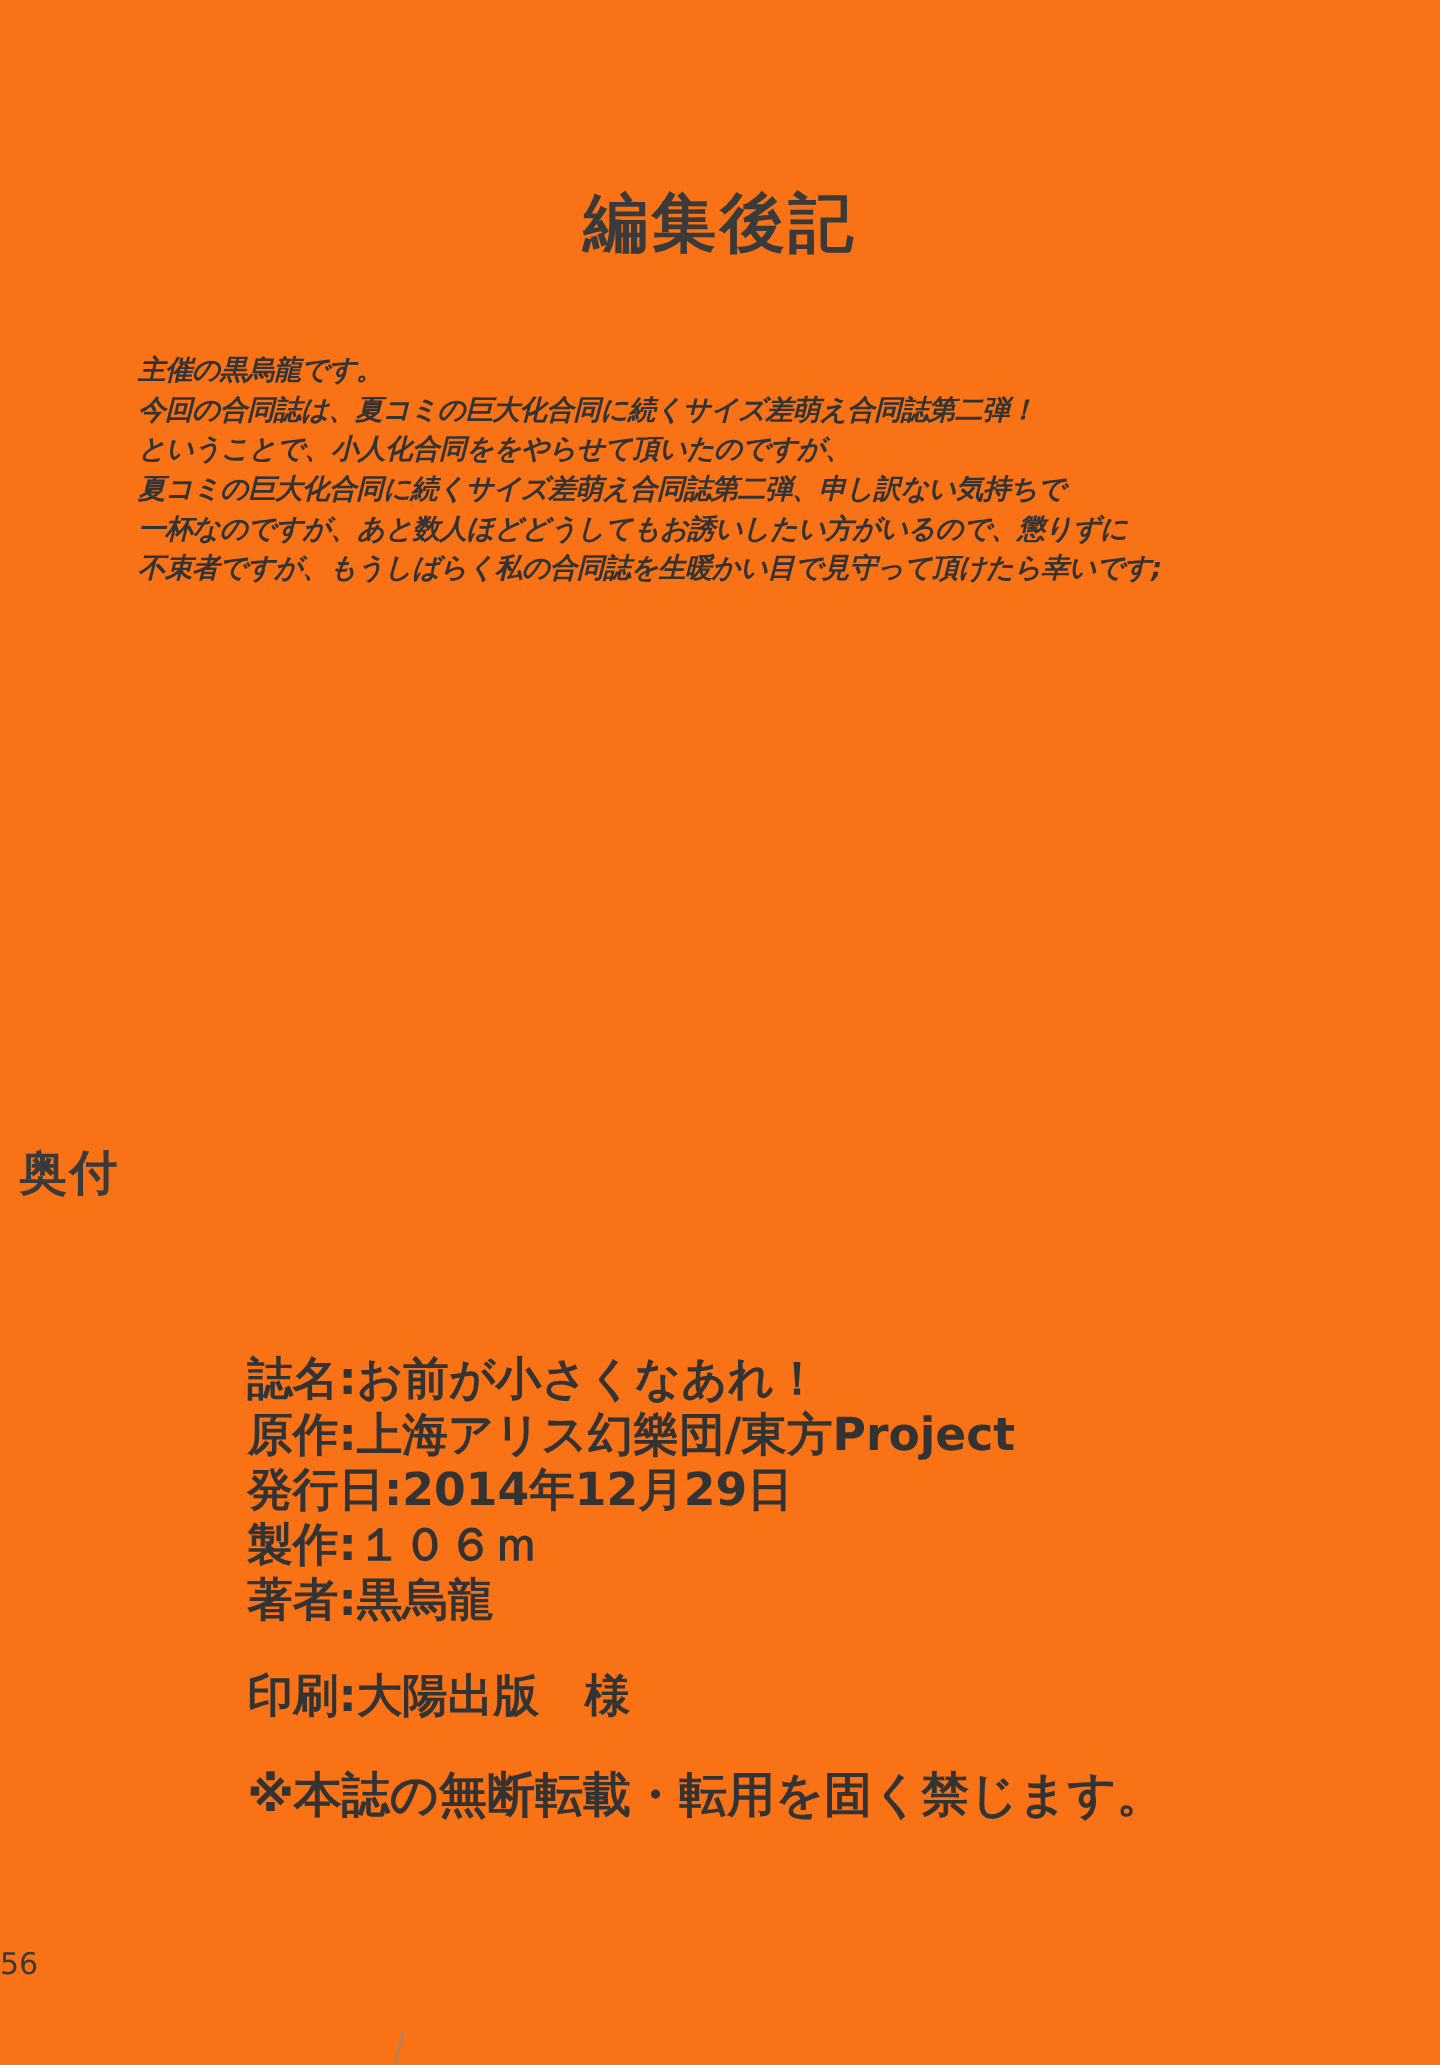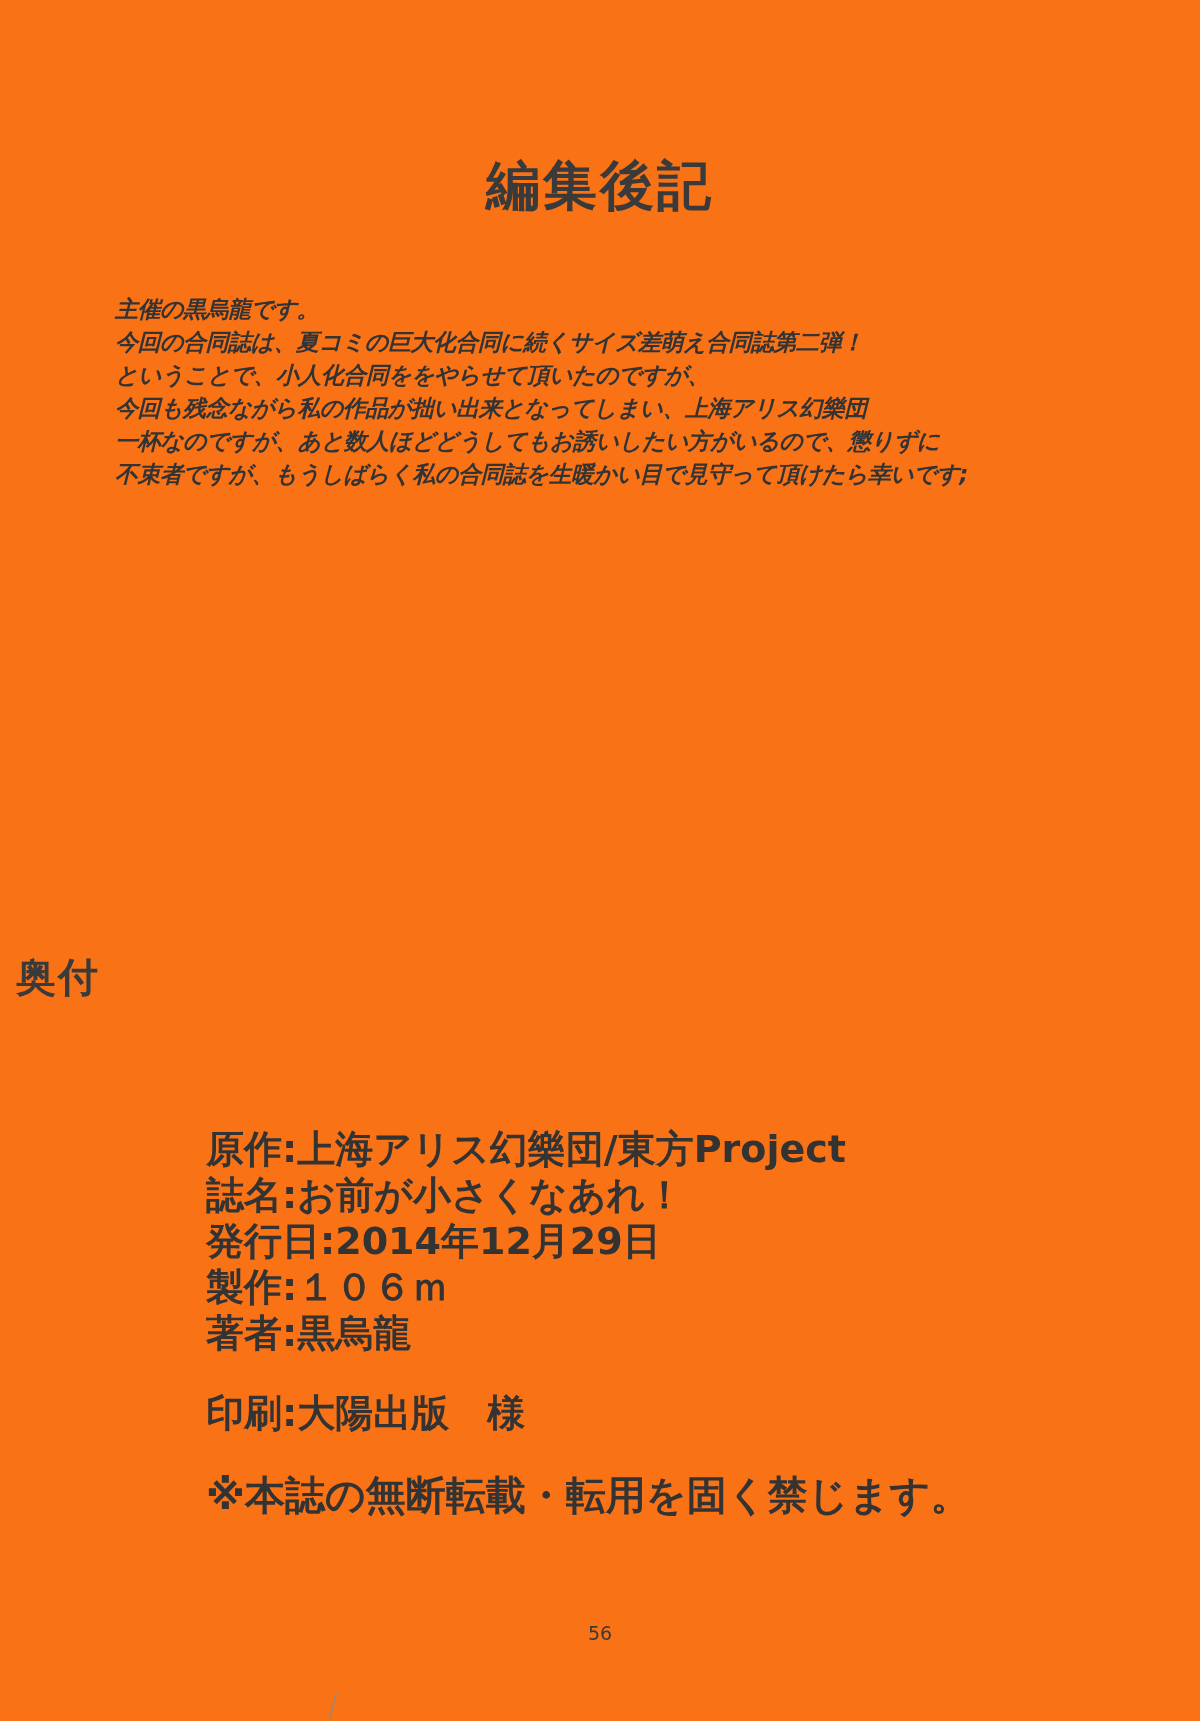--- a/index.html
+++ b/index.html
@@ -89,22 +89,22 @@
     font-size: 40px;
     font-weight: 700;
     color: #333333;
     white-space: nowrap;
   }
   .page-number {
     position: absolute;
     top: 1622px;
     left: 0;
     width: 100%;
-    text-align: center;
-    font-size: 19px;
+    text-align: left;
+    font-size: 25px;
     font-weight: 400;
     color: #3a3a3a;
   }
   .scan-artifact {
     position: absolute;
     top: 1692px;
     left: 332px;
     width: 2px;
     height: 27px;
     background: #8a8a8a;
@@ -117,30 +117,30 @@
 <body>
 
 <div class="page">
 
   <h1 class="afterword-title">編集後記</h1>
 
   <div class="afterword-body">
     <p>主催の黒烏龍です。</p>
     <p>今回の合同誌は、夏コミの巨大化合同に続くサイズ差萌え合同誌第二弾！</p>
     <p>ということで、小人化合同ををやらせて頂いたのですが、</p>
-    <p>今回も残念ながら私の作品が拙い出来となってしまい、上海アリス幻樂団</p>
+    <p>夏コミの巨大化合同に続くサイズ差萌え合同誌第二弾、申し訳ない気持ちで</p>
     <p>一杯なのですが、あと数人ほどどうしてもお誘いしたい方がいるので、懲りずに</p>
     <p>不束者ですが、もうしばらく私の合同誌を生暖かい目で見守って頂けたら幸いです;</p>
   </div>
 
   <h2 class="colophon-title">奥付</h2>
 
   <div class="colophon-block">
+    <p>誌名:お前が小さくなあれ！</p>
     <p>原作:上海アリス幻樂団/東方Project</p>
-    <p>誌名:お前が小さくなあれ！</p>
     <p>発行日:2014年12月29日</p>
     <p>製作:１０６ｍ</p>
     <p>著者:黒烏龍</p>
   </div>
 
   <p class="printer-line">印刷:大陽出版　様</p>
 
   <p class="notice-line">※本誌の無断転載・転用を固く禁じます。</p>
 
   <div class="page-number">56</div>

